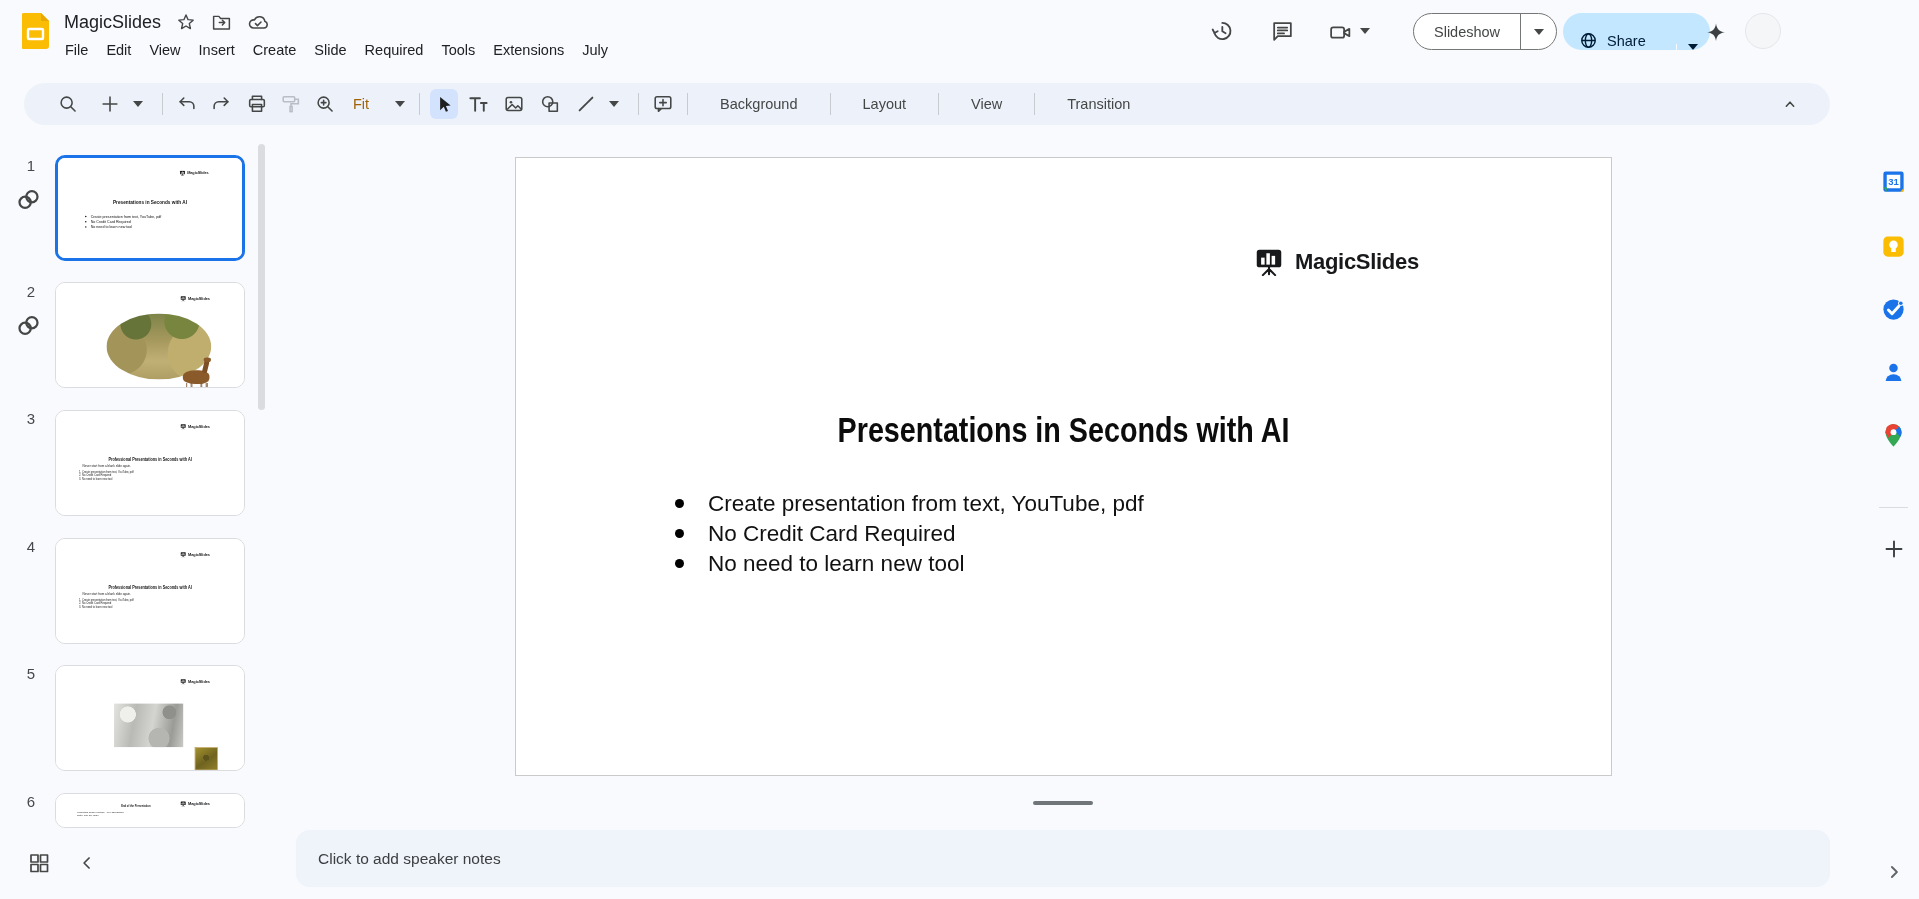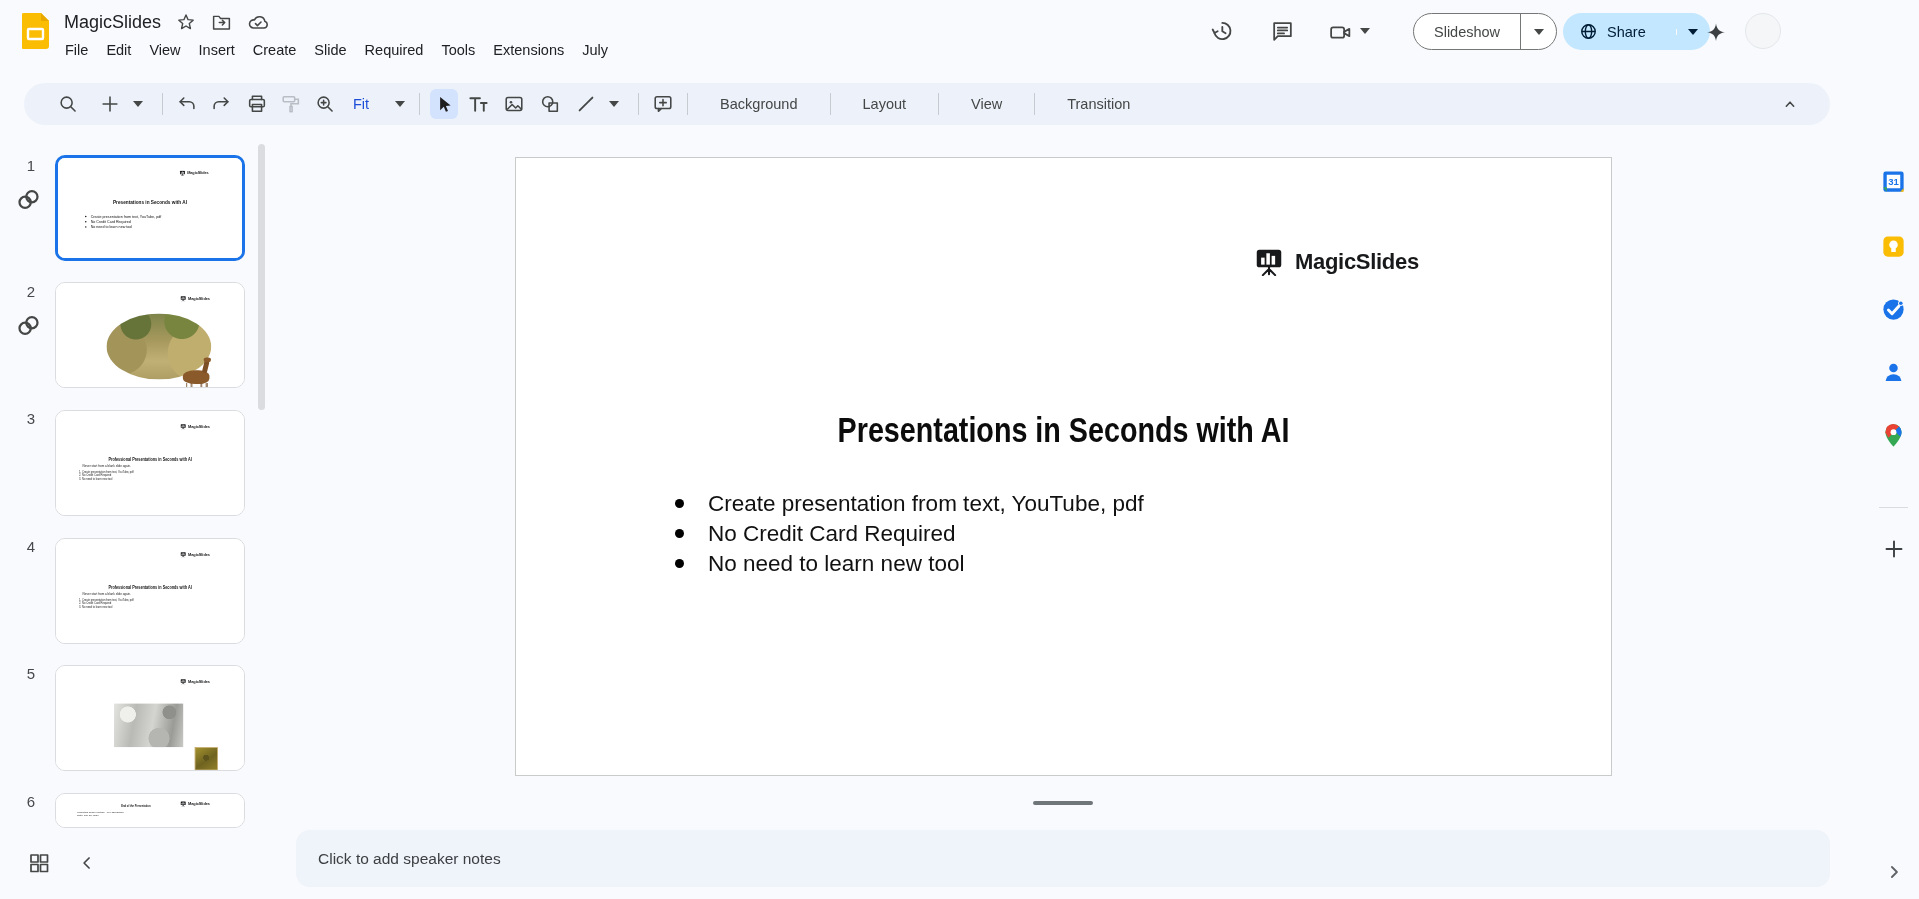--- a/index.html
+++ b/index.html
@@ -18,34 +18,34 @@
   .doc-logo { left:22px; top:13px; width:27px; height:36px; }
   .title-row { left:64px; top:11px; display:flex; align-items:center; gap:15px; }
   .doc-title { font-size:18px; color:#202124; }
   .menubar { left:56px; top:39px; display:flex;text-align:right; }
   .menu-item { font-size:14.5px; color:#202124; padding:3px 9px; border-radius:6px; cursor:pointer; }
   .hdr-ic { width:26px; height:26px; }
   .slideshow-btn { left:1413px; top:13px; height:37px; display:flex; align-items:stretch;
     border:1px solid #747775; border-radius:19px; background:#fff; overflow:hidden; }
   .slideshow-main { padding:0 20px; display:flex; align-items:center; font-size:14.5px; color:#444746; font-weight:500; }
   .slideshow-caret { width:36px; display:flex; align-items:center; justify-content:center; border-left:1px solid #747775; }
-  .share-btn { left:1563px; top:13px; height:37px; display:flex; align-items:center;
+  .share-btn { left:1563px; top:13px; height:37px; display:flex; align-items:flex-end;
     border-radius:19px; background:var(--share-bg,#c2e7ff); color:var(--share-text,#001d35); overflow:hidden;gap:16px; }
   .share-main { padding:0 14px 0 16px; display:flex; align-items:center; gap:9px; font-size:14.5px; font-weight:500; }
   .share-caret { width:34px; display:flex; align-items:center; justify-content:center; border-left:1px solid #f8fafd; }
   .caret { width:0; height:0; border-left:5px solid transparent; border-right:5px solid transparent; border-top:6px solid #444746; }
   .share-caret .caret { border-top-color:var(--share-text,#001d35); }
   .avatar { left:1745px; top:13px; width:36px; height:36px; border-radius:50%; background:#f4f6f8; border:1px solid #e4e7ea; }
 
   
   .toolbar { left:24px; top:83px; width:1806px; height:42px; background:var(--toolbar-bg,#edf2fa);
     border-radius:21px; display:flex; align-items:center; padding:0 26px 0 30px; }
   .tb { height:30px; min-width:28px; border-radius:6px; display:inline-flex; align-items:center; justify-content:center; cursor:pointer; }
   .tdiv { width:1px; height:22px; background:var(--divider,#c7cacf); margin:0 10px; }
-  .fit-box { display:flex; align-items:center; gap:26px; font-size:14.5px; color:#1d4ed8; padding:0 4px; }
+  .fit-box { display:flex; align-items:center; gap:26px; font-size:14.5px; color:#a16207; padding:0 4px; }
   .tool-sel { background:var(--selected-tool-bg,#d3e3fd); }
   .tbtn { font-size:14.5px; color:#444746; padding:0 22px; height:30px; display:flex; align-items:center; border-radius:6px; cursor:pointer; }
   .collapse { margin-left:auto; }
 
   
   .strip-clip { left:0; top:128px; width:285px; height:700px; overflow:hidden; }
   .slide-num { font-size:15px; color:#47484b; width:26px; text-align:center; }
   .thumb { left:55px; width:190px; height:106px; background:#fff; border:1px solid var(--thumb-border,#dadce0);
     border-radius:10px; overflow:hidden; cursor:pointer; }
   .thumb.sel { border:3px solid var(--accent-blue,#1a73e8); }

